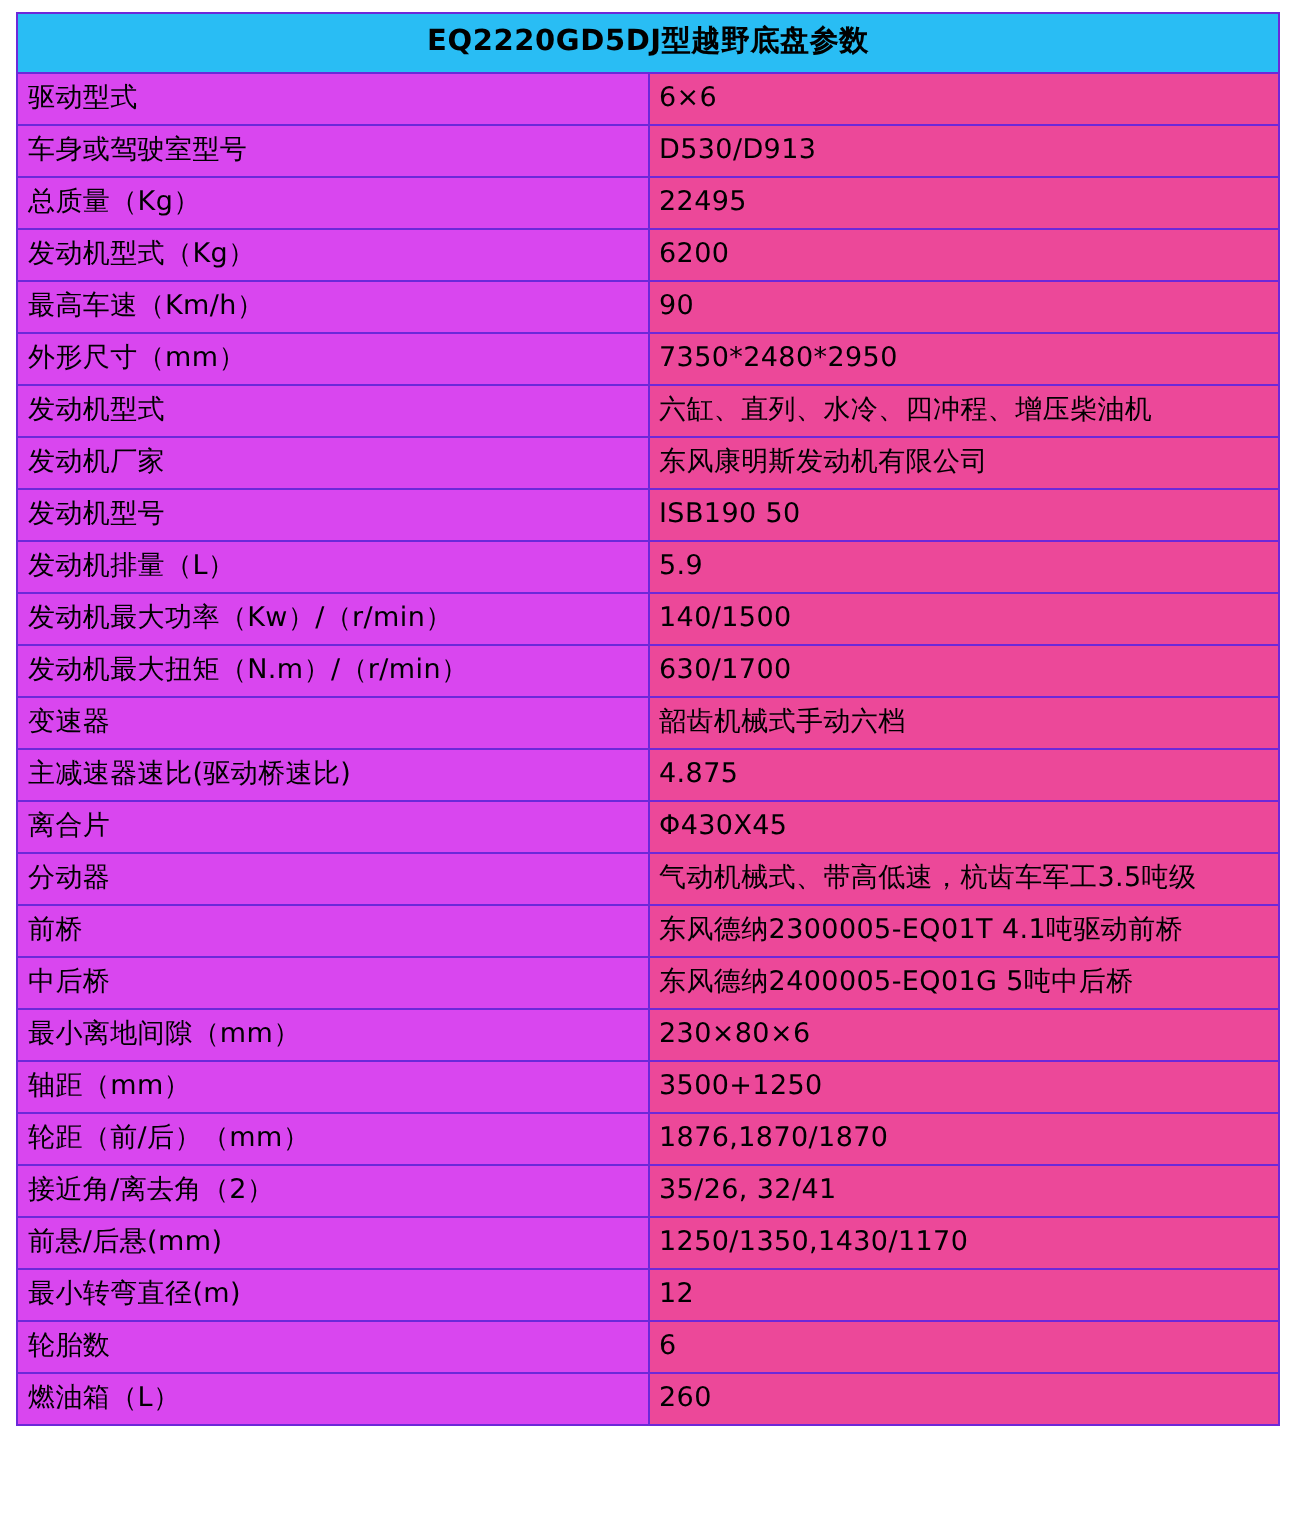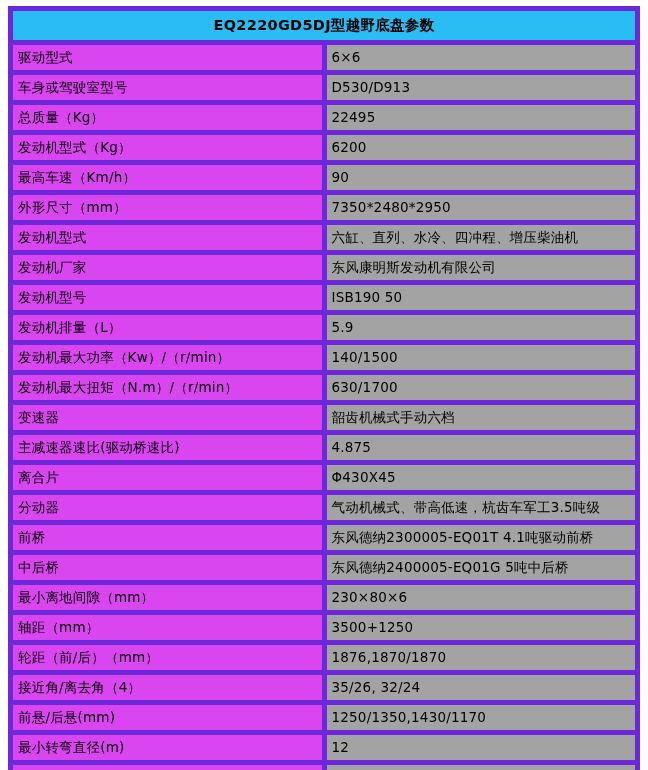--- a/index.html
+++ b/index.html
@@ -18,21 +18,21 @@
     box-sizing: border-box;
     width: 648px;
   }
   table.spec {
     border-collapse: collapse;
     width: 632px;
     table-layout: fixed;
     border: 1px solid #3a76a8;
   }
   table.spec td, table.spec th {
-    border: 5px solid #6d28d9;
+    border: 1px solid #6d28d9;
     padding: 0 5px;
     font-size: 13.5px;
     line-height: 1.15;
     height: 25px;
     vertical-align: middle;
     color: #000000;
     font-weight: normal;
     overflow: hidden;
     white-space: nowrap;
   }
@@ -43,21 +43,21 @@
     font-size: 14.5px;
     height: 29px;
     letter-spacing: 0.3px;
   }
   td.label {
     background: #d946ef;
     width: 262px;
     letter-spacing: 0.2px;
   }
   td.value {
-    background: #a3a3a3;
+    background: #ec4899;
     letter-spacing: 0.2px;
   }
 </style>
 </head>
 <body>
 
 <div class="spec-wrap">
   <table class="spec">
     <tbody>
       <tr class="title-row">
@@ -141,22 +141,22 @@
         </tr>
         <tr>
           <td class="label">轴距（mm）</td>
           <td class="value">3500+1250</td>
         </tr>
         <tr>
           <td class="label">轮距（前/后）（mm）</td>
           <td class="value">1876,1870/1870</td>
         </tr>
         <tr>
-          <td class="label">接近角/离去角（4）</td>
-          <td class="value">35/26, 32/24</td>
+          <td class="label">接近角/离去角（2）</td>
+          <td class="value">35/26, 32/41</td>
         </tr>
         <tr>
           <td class="label">前悬/后悬(mm)</td>
           <td class="value">1250/1350,1430/1170</td>
         </tr>
         <tr>
           <td class="label">最小转弯直径(m)</td>
           <td class="value">12</td>
         </tr>
         <tr>

